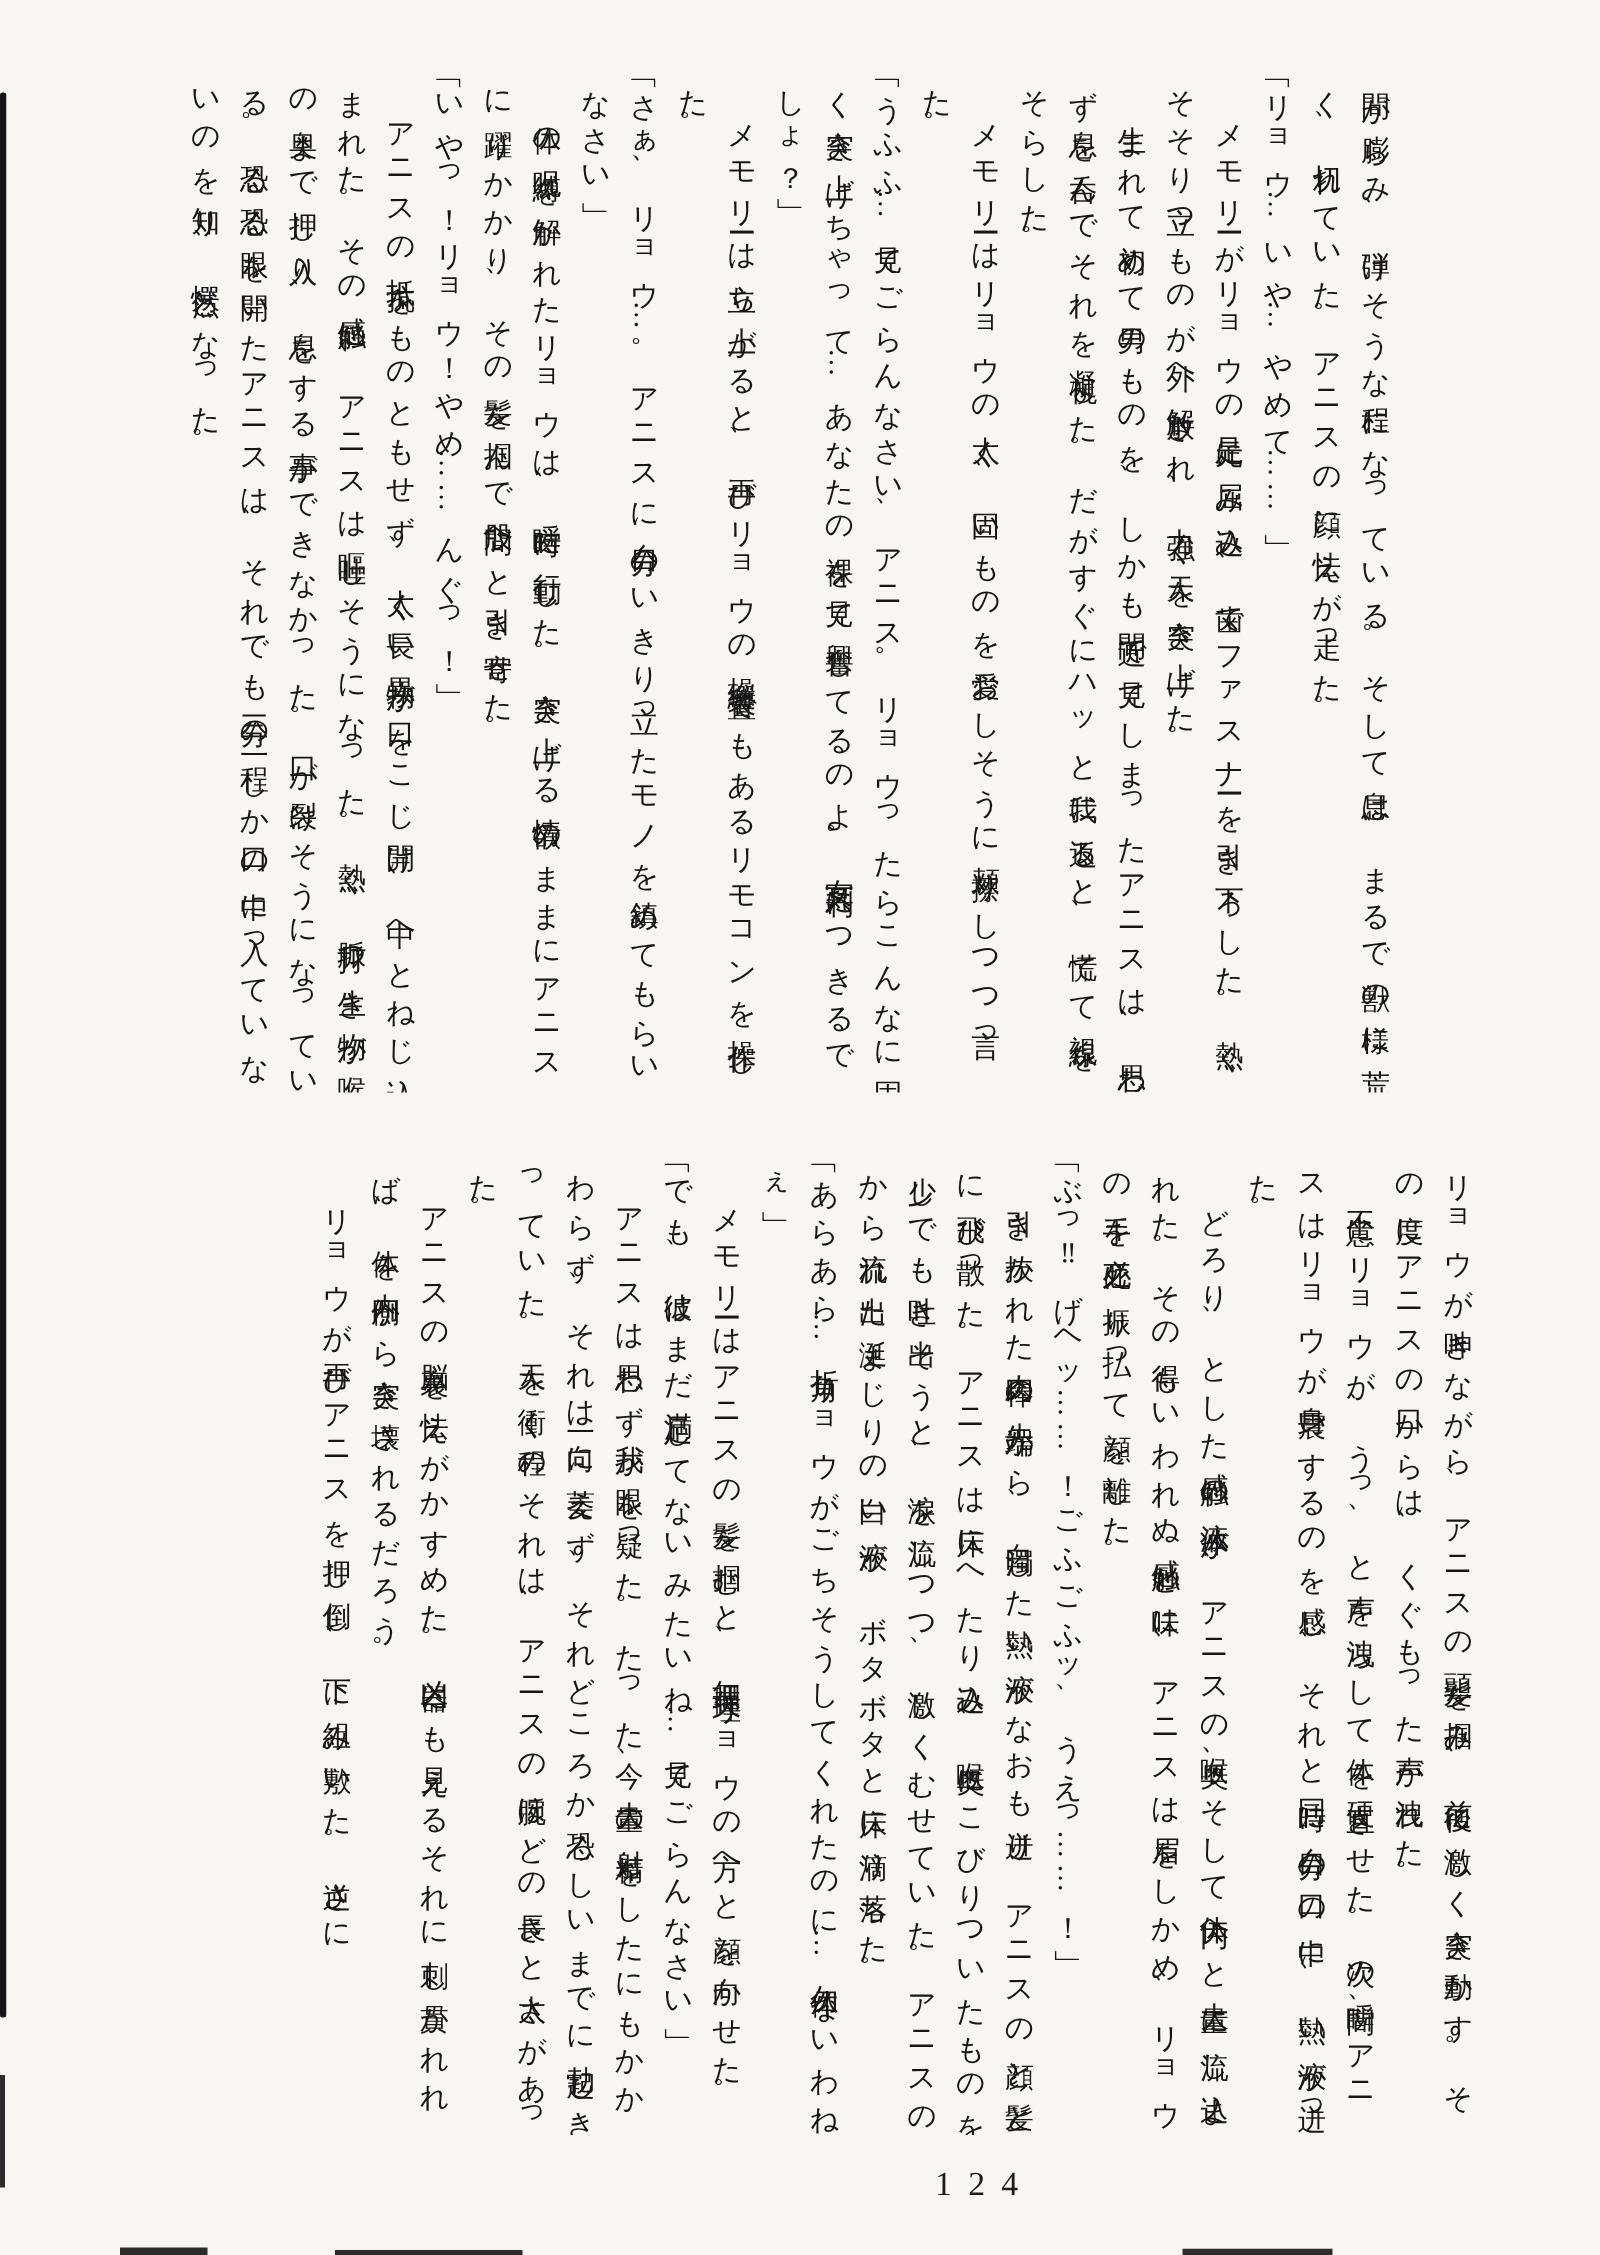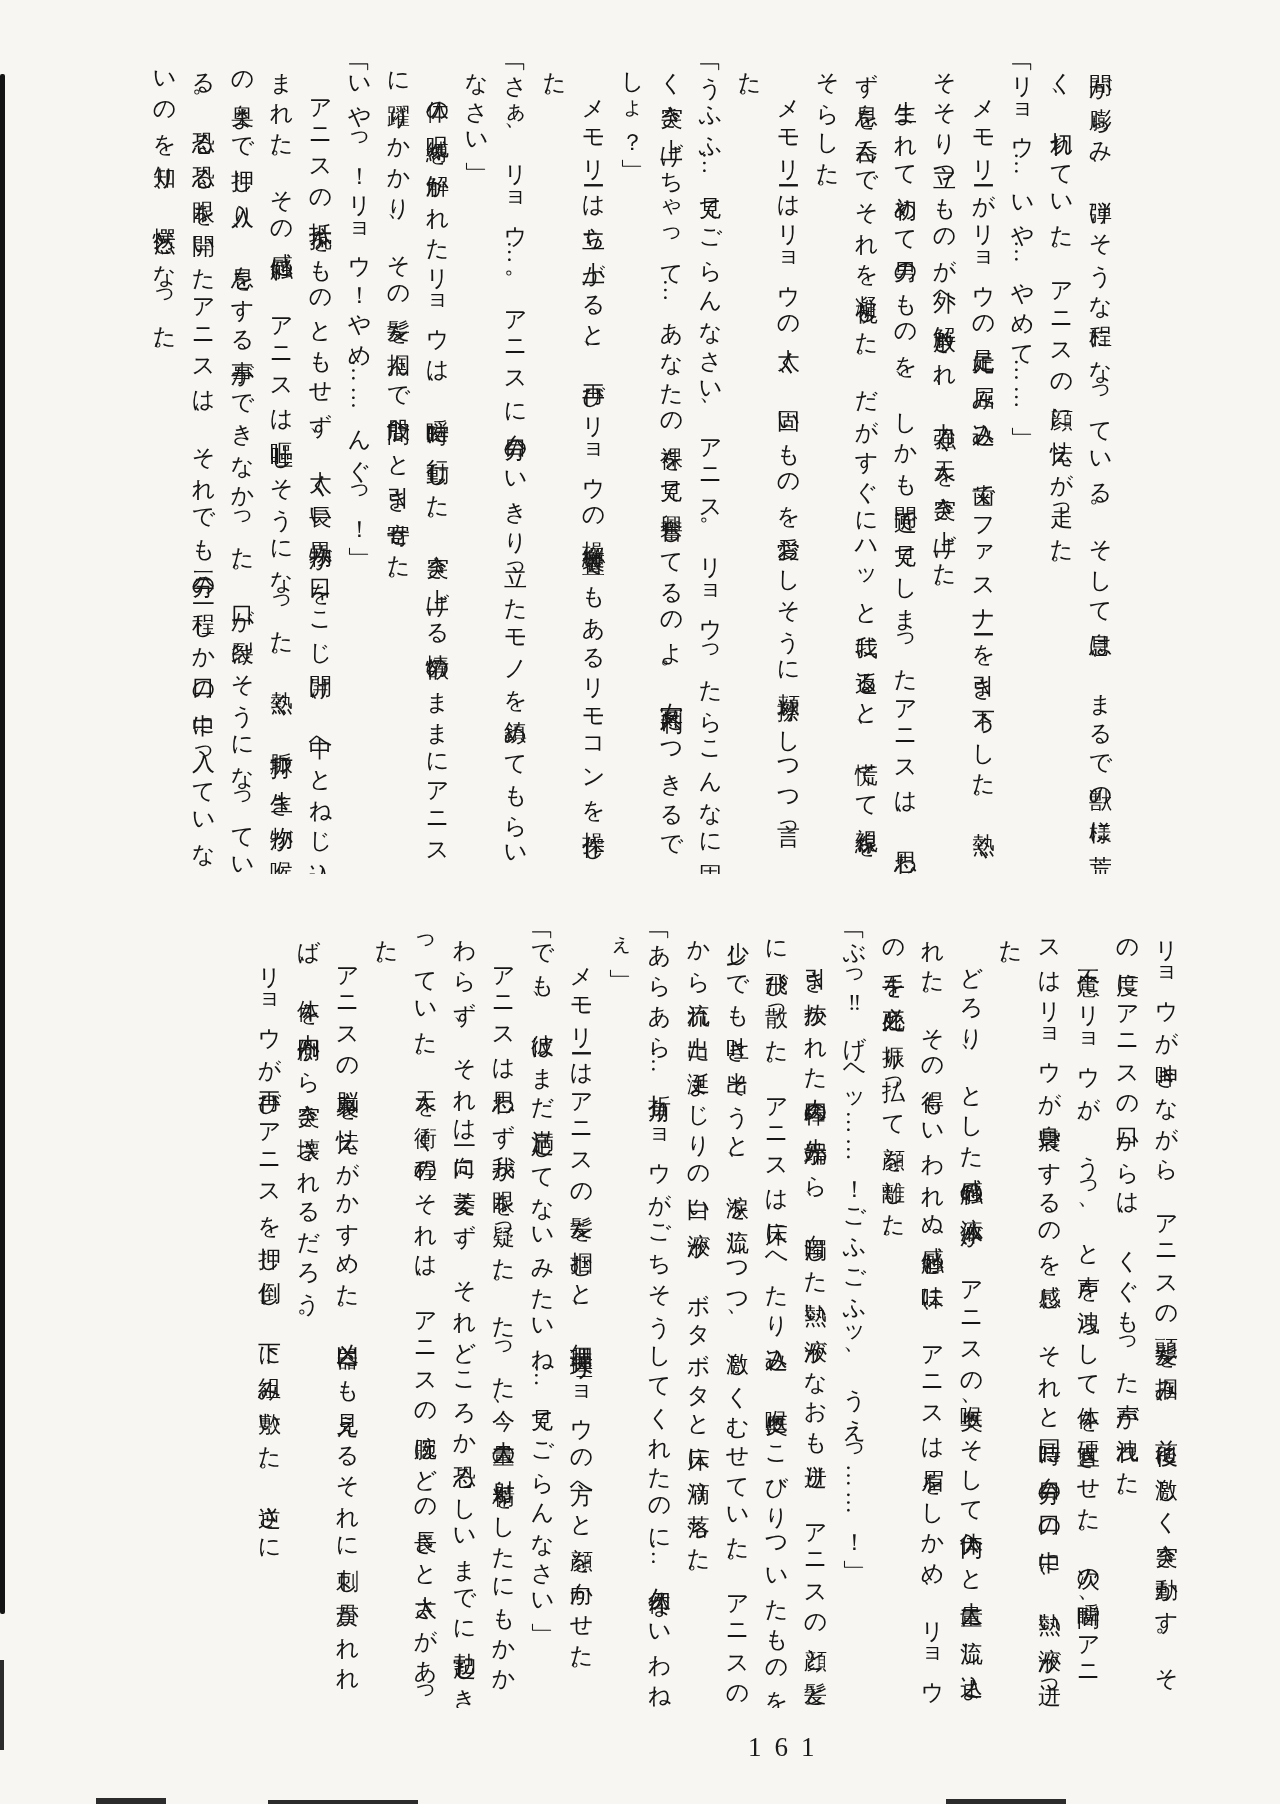--- a/index.html
+++ b/index.html
@@ -82,15 +82,15 @@
       <p class="para">「ぶっ‼げヘッ……！ごふごふッ、うえっ……！」</p>
       <p class="para indent">引き抜かれた肉棒の先端から、白濁した熱い液がなおも迸り、アニスの顔と髪とに飛び散った。アニスは床にへたり込み、喉奥にこびりついたものを少しでも吐き出そうと、涙を流しつつ、激しくむせていた。アニスの口から流れ出た涎まじりの白い液が、ボタボタと床に滴り落ちた。</p>
       <p class="para">「あらあら…折角リョウがごちそうしてくれたのに…勿体ないわねぇ」</p>
       <p class="para indent">メモリーはアニスの髪を掴むと、無理矢理リョウの方へと顔を向かせた。</p>
       <p class="para">「でも、彼はまだ満足してないみたいね…見てごらんなさい」</p>
       <p class="para indent">アニスは思わず我が眼を疑った。たった今、大量の射精をしたにもかかわらず、それは一向に萎えず、それどころか恐ろしいまでに勃起しきっていた。天を衝く程のそれは、アニスの腕ほどの長さと太さがあった。</p>
       <p class="para indent">アニスの脳裏を怯えがかすめた。凶器にも見えるそれに刺し貫かれれば、体を内側から突き壊されるだろう。</p>
       <p class="para indent">リョウが再びアニスを押し倒し、下に組み敷いた。逆さに</p>
     </div>
 
-  <div class="page-number">161</div>
+  <div class="page-number">124</div>
 
 </div>
 
 </body></html>

